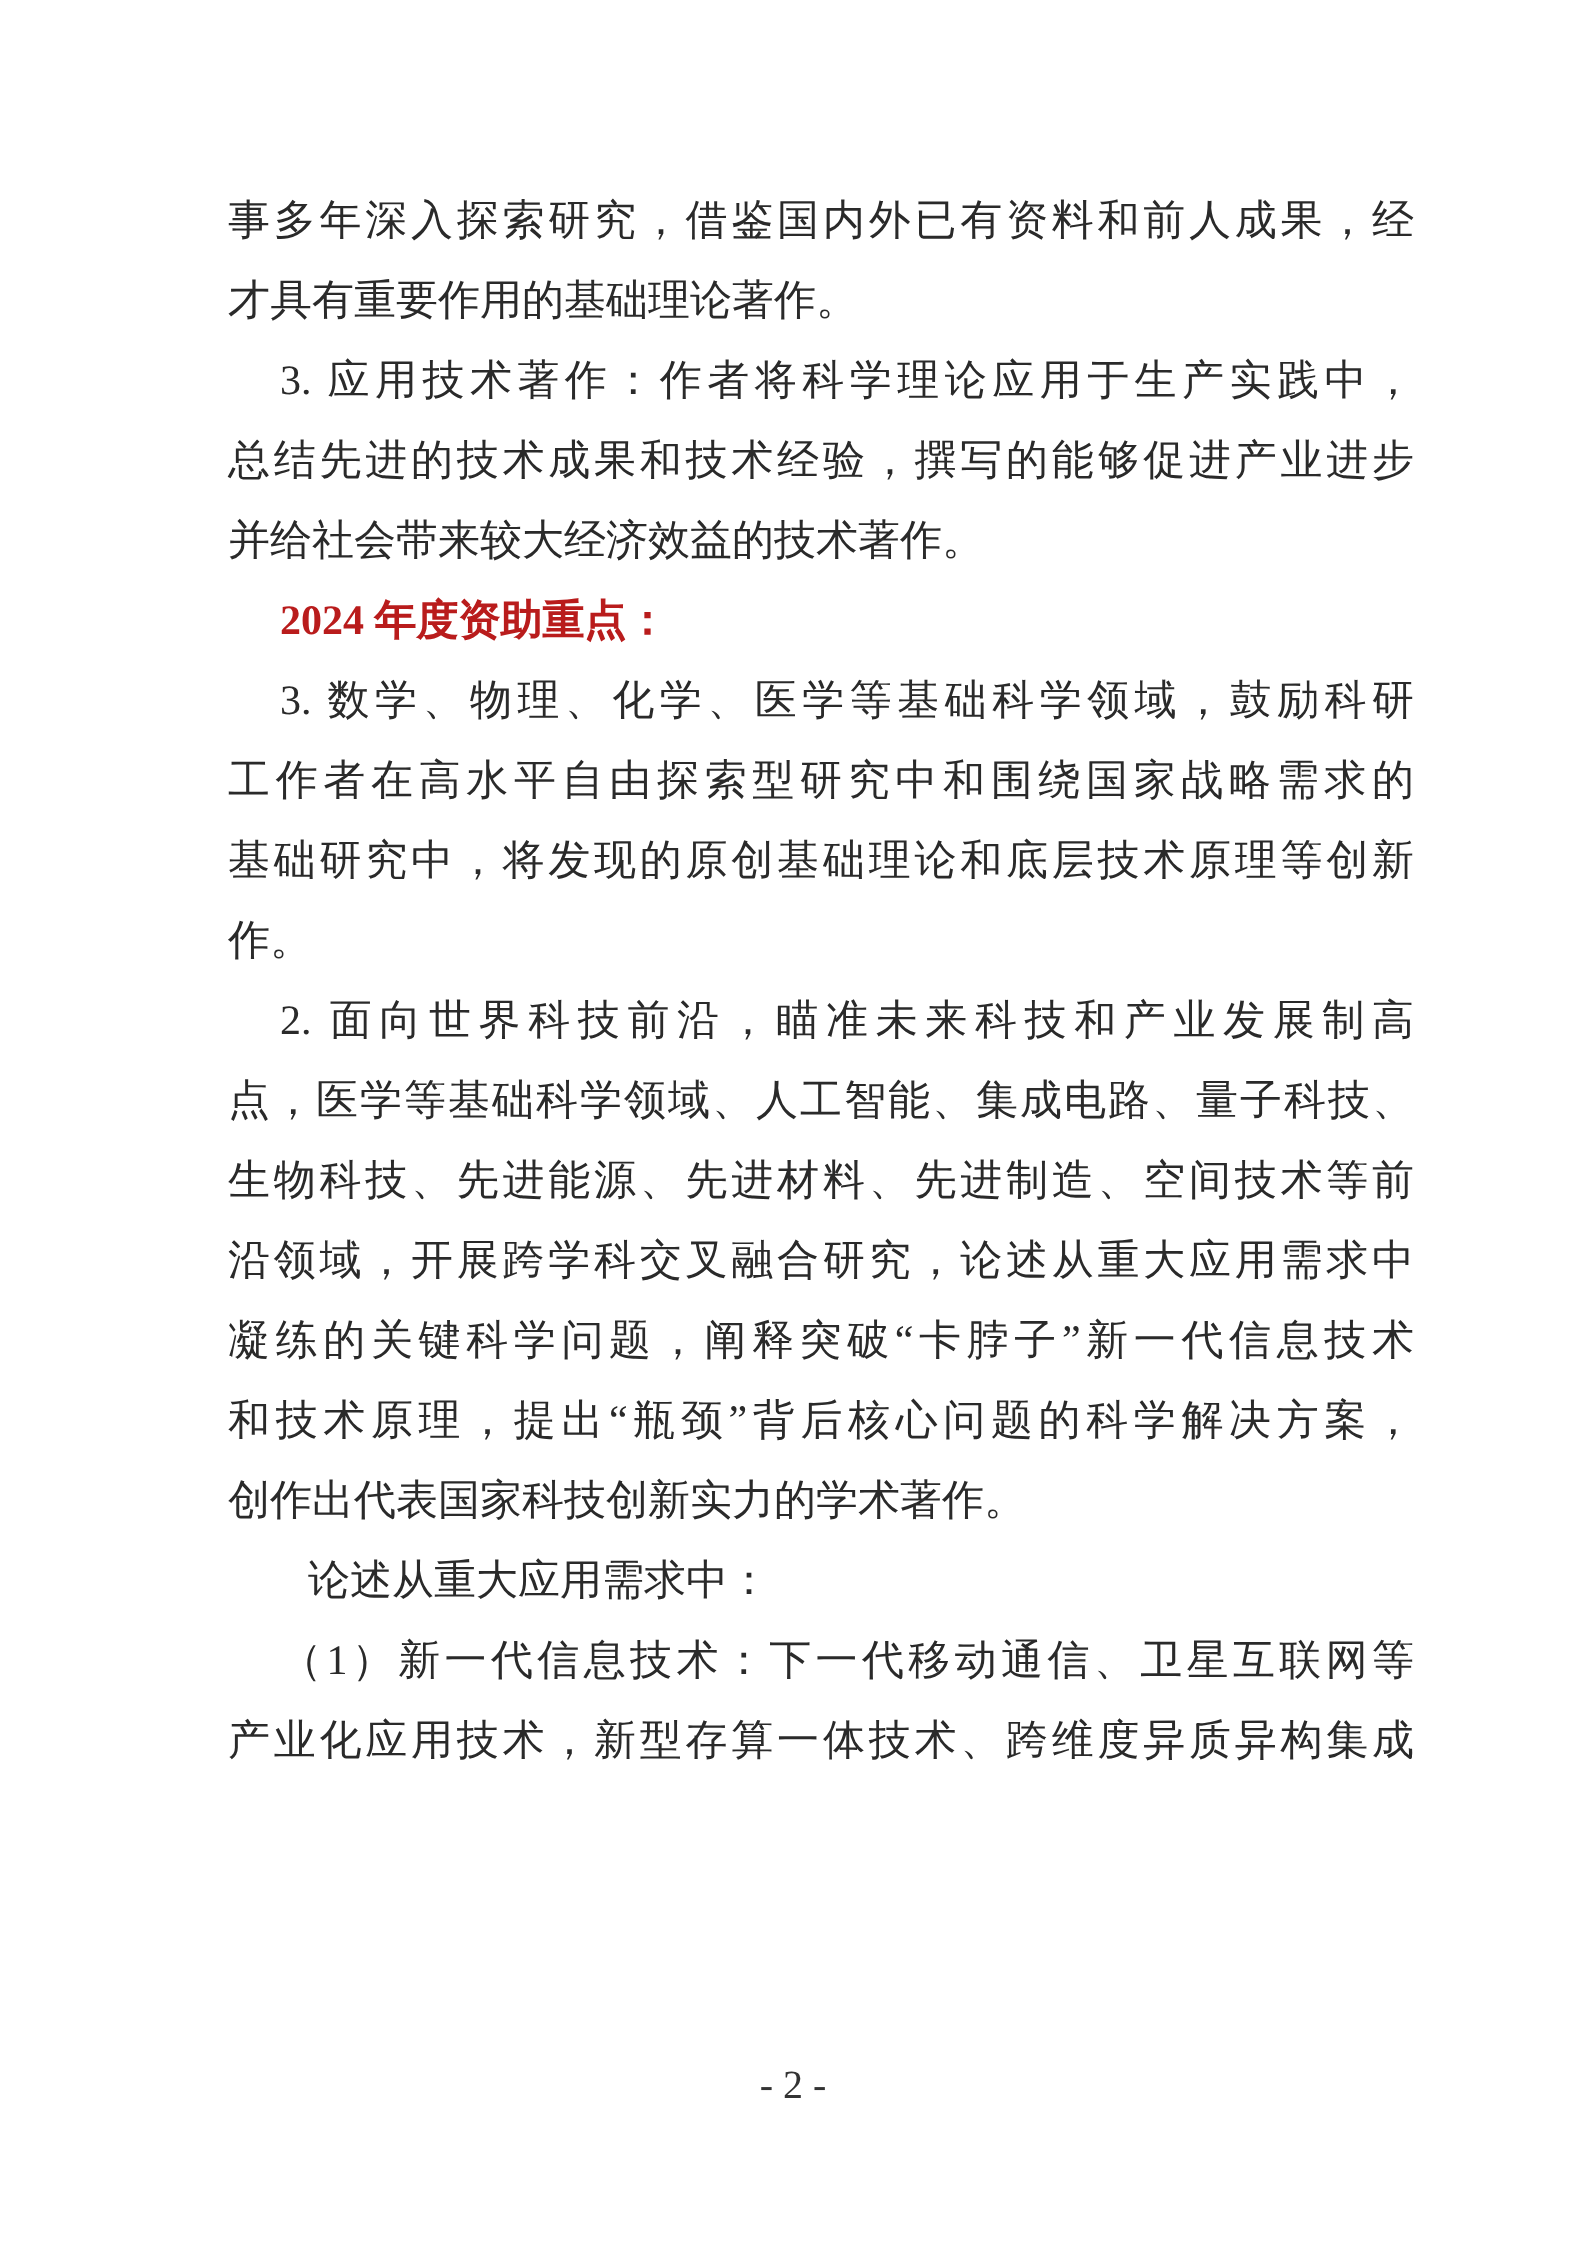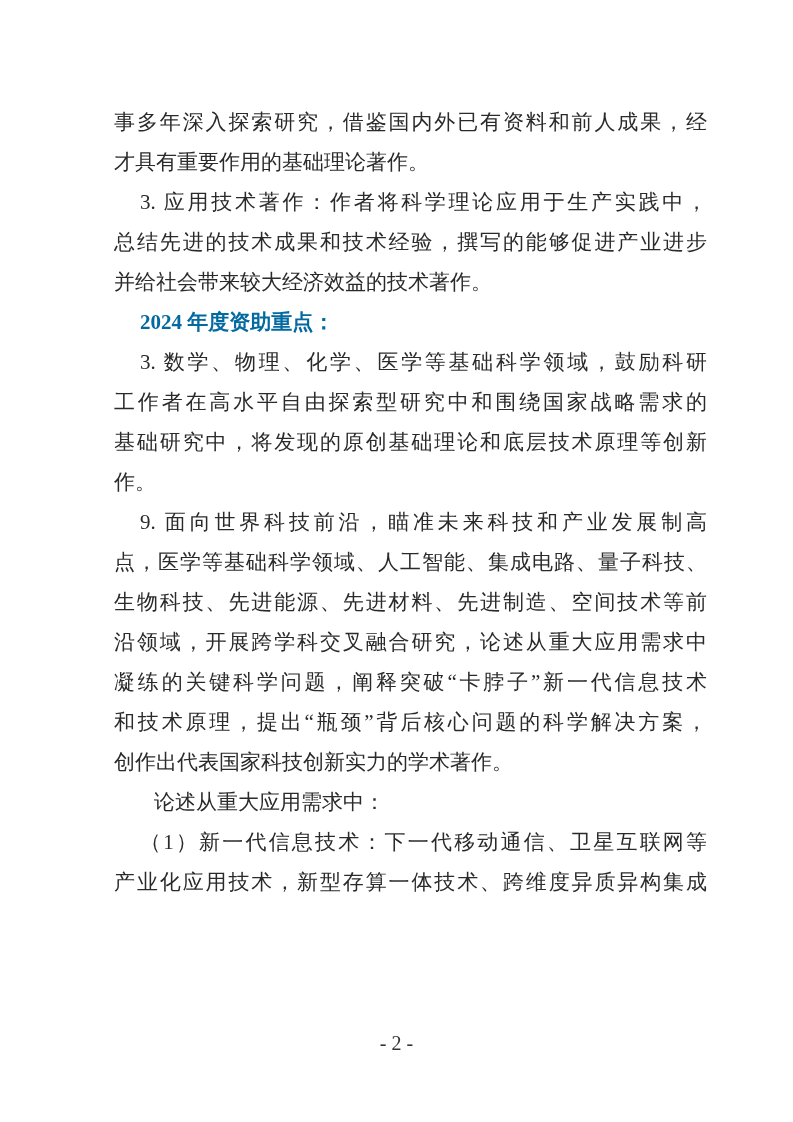--- a/index.html
+++ b/index.html
@@ -12,41 +12,41 @@
     width: 793px;
     height: 1122px;
     background: #ffffff;
     overflow: hidden;
     font-family: "Liberation Serif", "DejaVu Serif", serif;
     color: #2a2a2a;
   }
   .doc-body {
     position: absolute;
     left: 114px;
-    top: 102px;
+    top: 90px;
     width: 593px;
   }
   .line {
     font-size: 21px;
     line-height: 40px;
     height: 40px;
     text-align: left;
     color: #2a2a2a;
   }
   
   .line.j {
     text-align: justify;
     text-align-last: justify;
     -moz-text-align-last: justify;
     text-justify: inter-character;
   }
   
   .line.ind-num { text-indent: 26px; }
   .line.ind-cjk { text-indent: 40px; }
-  .line.bold { font-weight: bold; color: #0369a1; }
+  .line.bold { font-weight: bold; color: #b91c1c; }
   .footer {
     position: absolute;
     top: 1031px;
     left: 0;
     width: 793px;
     text-align: center;
     font-size: 20px;
     line-height: 24px;
     color: #333333;
   }
@@ -59,21 +59,21 @@
       <div class="line j">事多年深入探索研究，借鉴国内外已有资料和前人成果，经</div>
       <div class="line">才具有重要作用的基础理论著作。</div>
       <div class="line j ind-num">3. 应用技术著作：作者将科学理论应用于生产实践中，</div>
       <div class="line j">总结先进的技术成果和技术经验，撰写的能够促进产业进步</div>
       <div class="line">并给社会带来较大经济效益的技术著作。</div>
       <div class="line ind-num bold">2024 年度资助重点：</div>
       <div class="line j ind-num">3. 数学、物理、化学、医学等基础科学领域，鼓励科研</div>
       <div class="line j">工作者在高水平自由探索型研究中和围绕国家战略需求的</div>
       <div class="line j">基础研究中，将发现的原创基础理论和底层技术原理等创新</div>
       <div class="line">作。</div>
-      <div class="line j ind-num">9. 面向世界科技前沿，瞄准未来科技和产业发展制高</div>
+      <div class="line j ind-num">2. 面向世界科技前沿，瞄准未来科技和产业发展制高</div>
       <div class="line j">点，医学等基础科学领域、人工智能、集成电路、量子科技、</div>
       <div class="line j">生物科技、先进能源、先进材料、先进制造、空间技术等前</div>
       <div class="line j">沿领域，开展跨学科交叉融合研究，论述从重大应用需求中</div>
       <div class="line j">凝练的关键科学问题，阐释突破“卡脖子”新一代信息技术</div>
       <div class="line j">和技术原理，提出“瓶颈”背后核心问题的科学解决方案，</div>
       <div class="line">创作出代表国家科技创新实力的学术著作。</div>
       <div class="line ind-cjk">论述从重大应用需求中：</div>
       <div class="line j ind-num">（1）新一代信息技术：下一代移动通信、卫星互联网等</div>
       <div class="line j">产业化应用技术，新型存算一体技术、跨维度异质异构集成</div>
     </div>

